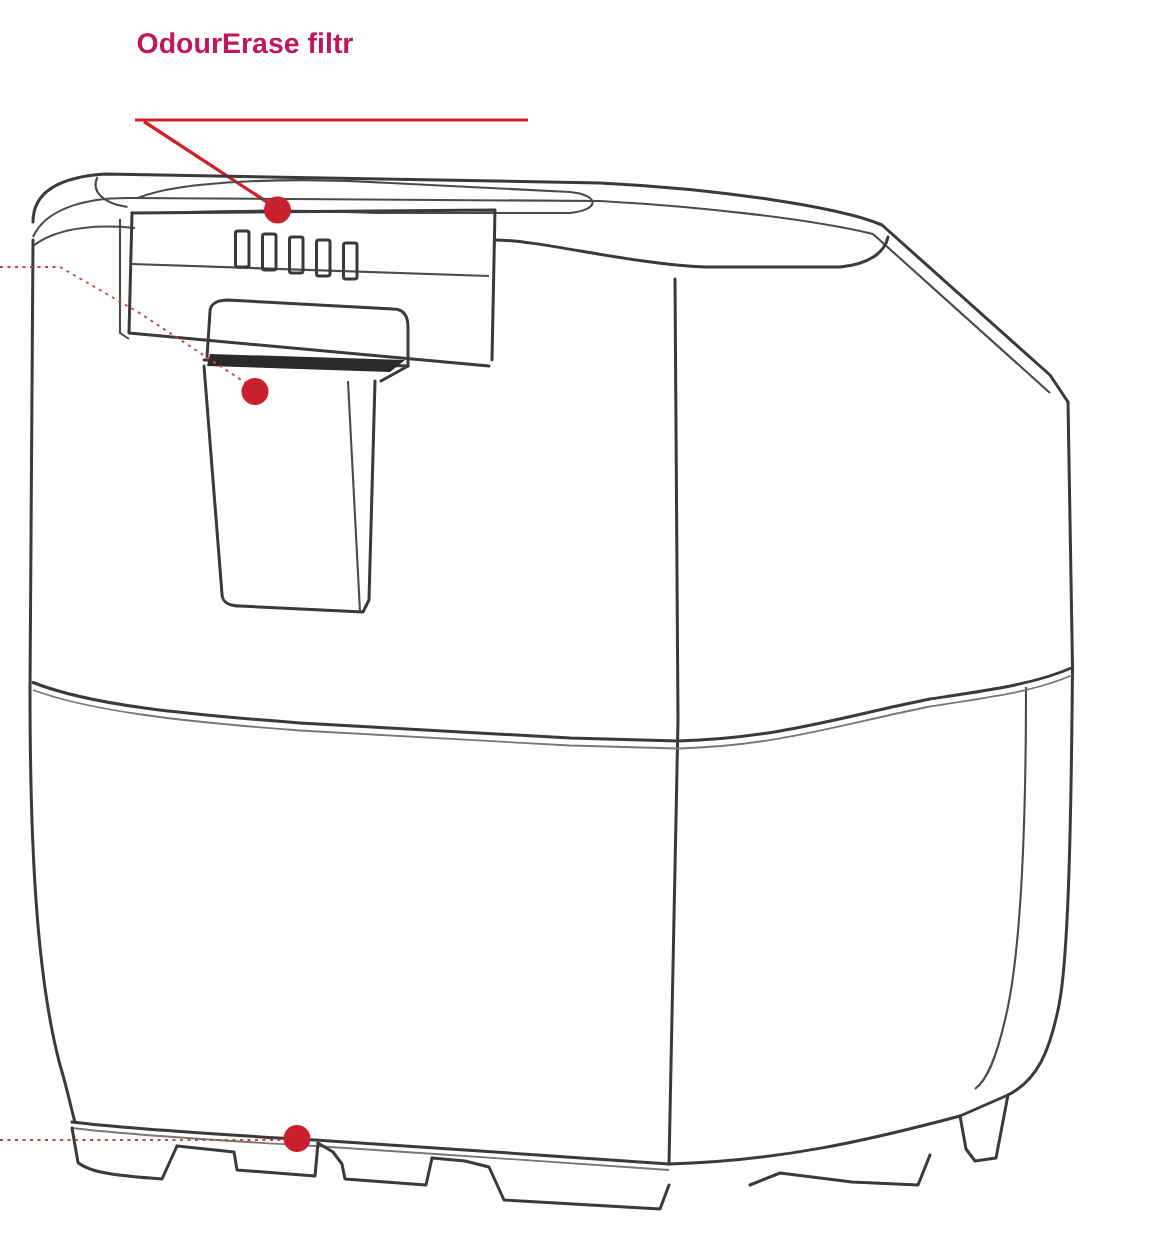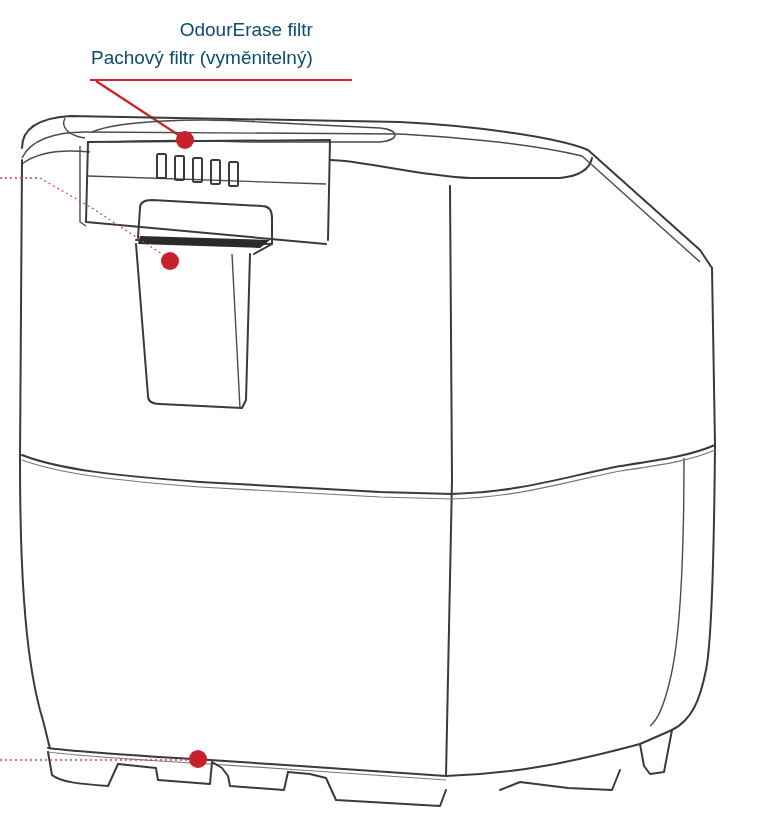--- a/index.html
+++ b/index.html
@@ -1,33 +1,32 @@
 <!DOCTYPE html>
 <html><head>
   <meta charset="utf-8">
   <style>
     html, body { margin: 0; padding: 0; background: #ffffff; }
     body { width: 773px; height: 826px; position: relative; overflow: hidden; }
     .label-block {
       position: absolute; left: 91px; top: 16px;
       font-family: "Liberation Sans", "DejaVu Sans", sans-serif;
-      font-weight: normal; font-size: 19px; line-height: 28px; color: #0c4a6e; text-align: right;
+      font-weight: bold; font-size: 19px; line-height: 28px; color: #be185d;
     }
     .label-line { display: block; white-space: nowrap; }
     svg.diagram { position: absolute; left: 0; top: 0; }
     .ol { fill: none; stroke: #3a3a3a; stroke-width: 2; stroke-linejoin: round; stroke-linecap: round; }
     .ol-thin { fill: none; stroke: #4a4a4a; stroke-width: 1.4; stroke-linejoin: round; }
     .ol-soft { fill: none; stroke: #777; stroke-width: 1.2; }
   </style>
 </head>
 <body>
 
 <div class="label-block">
   <span class="label-line">OdourErase filtr</span>
-  <span class="label-line">Pachový filtr (vyměnitelný)</span>
 </div>
 
 <svg class="diagram" width="773" height="826" viewBox="0 0 773 826">
 
   <line x1="90" y1="80" x2="352" y2="80" stroke="#d0202a" stroke-width="2"></line>
 
   <line x1="96" y1="81" x2="183" y2="138" stroke="#d0202a" stroke-width="2.2"></line>
 
   <g>
 

